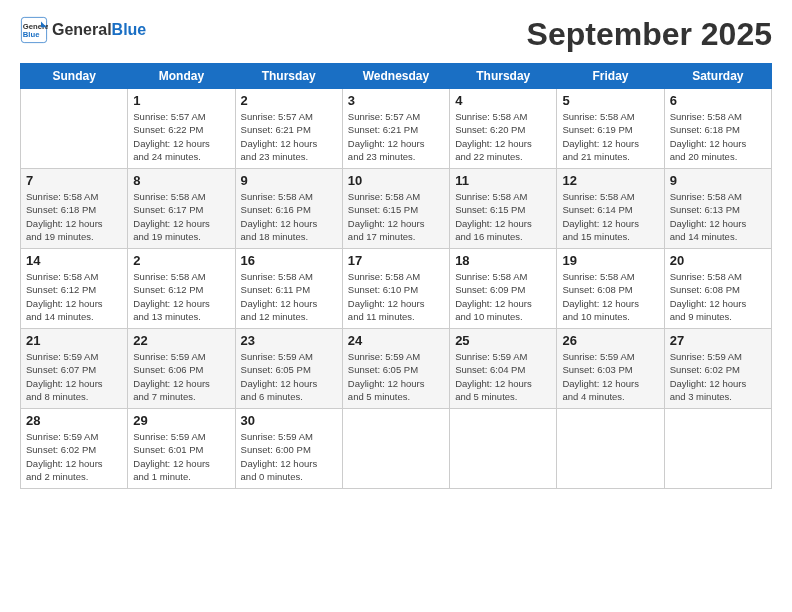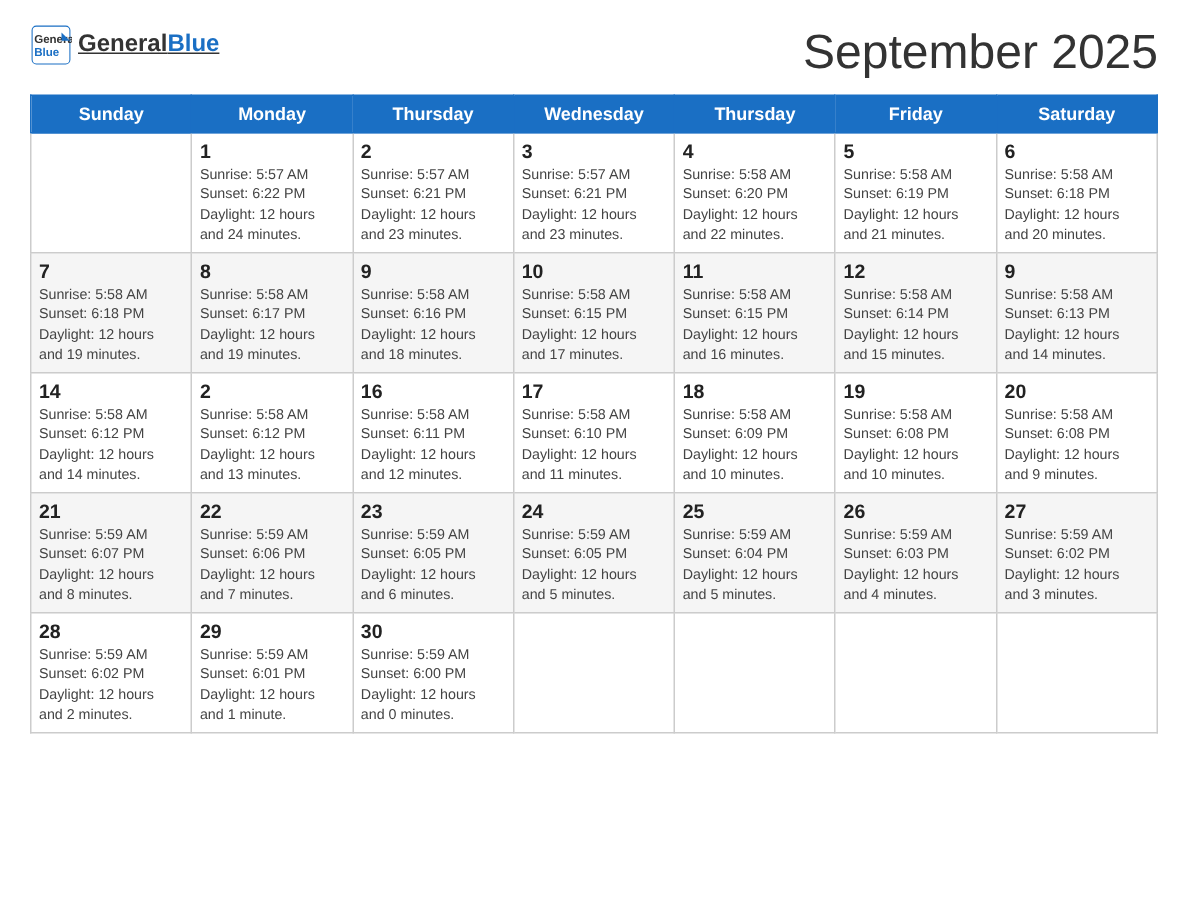--- a/index.html
+++ b/index.html
@@ -28,21 +28,21 @@
     }
     .logo-icon {
       width: 28px;
       height: 28px;
     }
     .title-block {
       text-align: right;
     }
     .month-year {
       font-size: 32px;
-      font-weight: normal;
+      font-weight: bold;
       color: #333;
     }
     .location {
       font-size: 15px;
       color: #555;
     }
     .calendar {
       width: 100%;
       border-collapse: collapse;
       font-size: 10.5px;
@@ -93,21 +93,21 @@
 <div class="page">
   <div class="header">
     <div class="logo">
       <svg class="logo-icon" viewBox="0 0 40 40">
         <rect x="2" y="2" width="36" height="36" rx="4" fill="#fff" stroke="#1a6fc4" stroke-width="1"></rect>
         <text x="4" y="18" font-size="11" font-weight="bold" fill="#333" font-family="Arial">General</text>
         <text x="4" y="30" font-size="11" font-weight="bold" fill="#1a6fc4" font-family="Arial">Blue</text>
         <polygon points="30,8 38,16 30,16" fill="#1a6fc4"></polygon>
       </svg>
       <div style="line-height:1.2">
-        <div style="font-size:16px;font-weight:bold;color:#333;text-decoration:underline;">General<span style="color:#1a6fc4;">Blue</span></div>
+        <div style="font-size:16px;font-weight:bold;color:#333;">General<span style="color:#1a6fc4;">Blue</span></div>
       </div>
     </div>
     <div class="title-block">
       <div class="month-year">September 2025</div>
     </div>
   </div>
 
   <table class="calendar">
     <thead>
       <tr>

